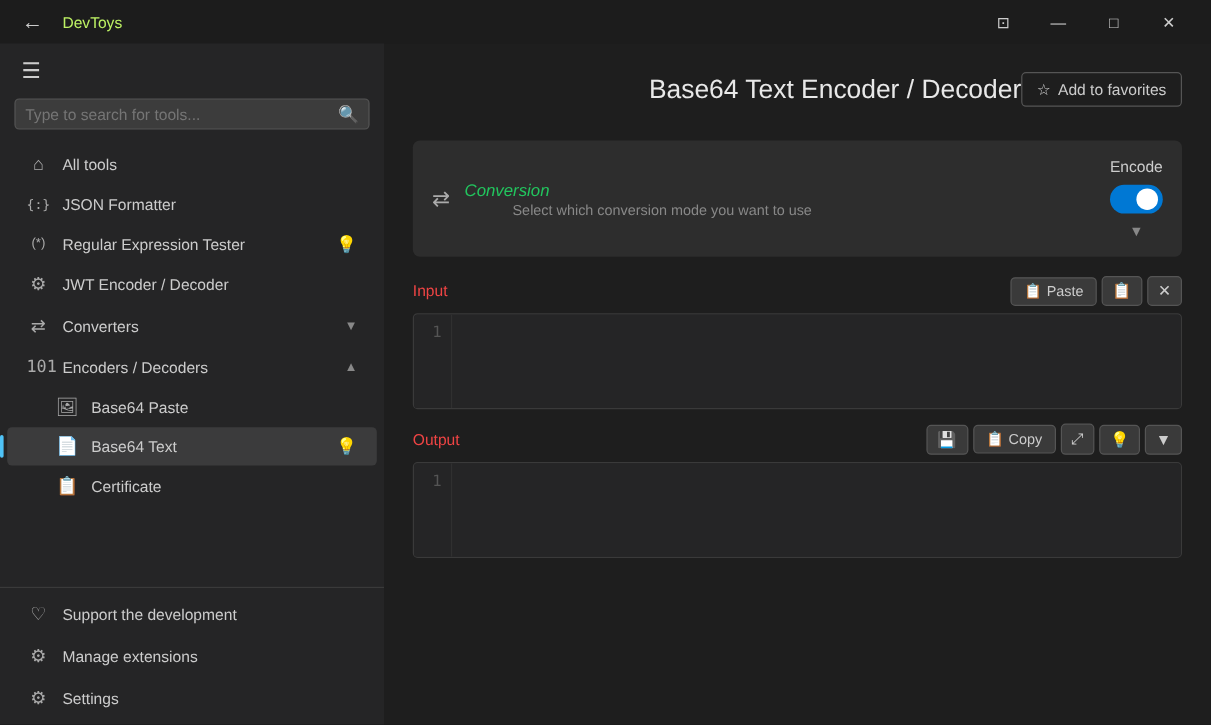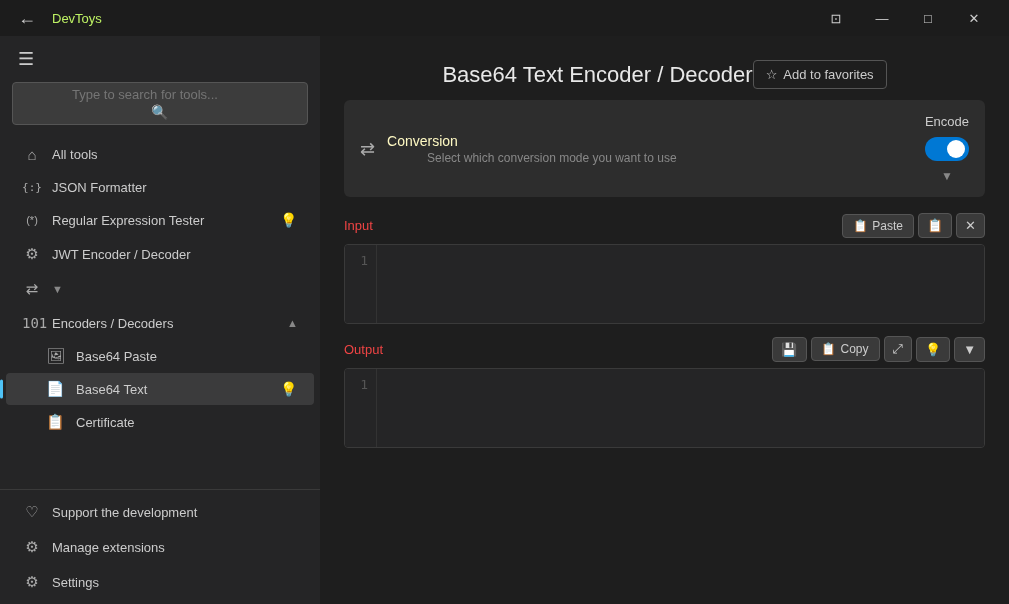--- a/index.html
+++ b/index.html
@@ -84,21 +84,20 @@
     }
     .search-box {
       display: flex;
       align-items: center;
       background: #3c3c3c;
       border: 1px solid #555;
       border-radius: 4px;
       padding: 4px 8px;
       width: 100%;
       gap: 2px;
-      flex-direction: column;
     }
     .search-input {
       background: transparent;
       border: none;
       outline: none;
       color: #ccc;
       font-size: 13px;
       flex: 1;
     }
     .search-icon { color: #999; font-size: 14px; }
@@ -185,22 +184,22 @@
       background: #1e1e1e;
       display: flex;
       flex-direction: column;
       padding: 24px 24px 16px 24px;
       overflow-y: auto;
     }
 
     .page-header {
       display: flex;
       align-items: center;
-      justify-content: center;
-      margin-bottom: 11px;
+      justify-content: flex-end;
+      margin-bottom: 28px;
     }
     .page-title {
       font-size: 22px;
       font-weight: 500;
       color: #e8e8e8;
     }
     .add-favorites-btn {
       display: flex;
       align-items: center;
       gap: 6px;
@@ -224,21 +223,21 @@
       background: #2d2d2d;
       border-radius: 6px;
       padding: 14px 16px;
       margin-bottom: 16px;
       display: flex;
       align-items: center;
       gap: 12px;
     }
     .config-icon { color: #aaa; font-size: 18px; }
     .config-info { flex: 1; }
-    .config-title { font-size: 14px; color: #fef9c3; font-weight: 500; }
+    .config-title { font-size: 14px; color: #22c55e; font-weight: 500; font-style: italic; }
     .config-desc { font-size: 12px; color: #888; margin-top: 2px; margin-left: 40px; }
     .config-controls {
       display: flex;
       align-items: center;
       gap: 8px;
       flex-direction: column;
     }
     .config-mode-label { font-size: 13px; color: #ccc; }
     .toggle-switch {
       width: 44px;
@@ -407,20 +406,21 @@
         <span class="nav-icon" style="font-size:11px;">(*)</span>
         <span class="nav-label">Regular Expression Tester</span>
         <span class="nav-badge">💡</span>
       </div>
       <div class="nav-item">
         <span class="nav-icon">⚙</span>
         <span class="nav-label">JWT Encoder / Decoder</span>
       </div>
       <div class="nav-section-header">
         <span class="nav-icon">⇄</span>
+        <span class="nav-label">Converters</span>
         <span class="nav-arrow">▼</span>
       </div>
       <div class="nav-section-header">
         <span class="nav-icon" style="font-size:14px; font-family:monospace;">101</span>
         <span class="nav-label">Encoders / Decoders</span>
         <span class="nav-arrow">▲</span>
       </div>
 
       <div class="nav-sub-item">
         <span class="nav-icon">🖼</span>

